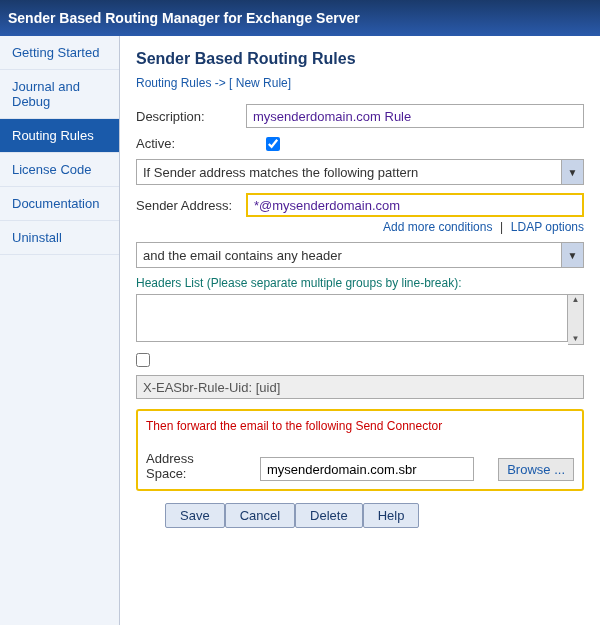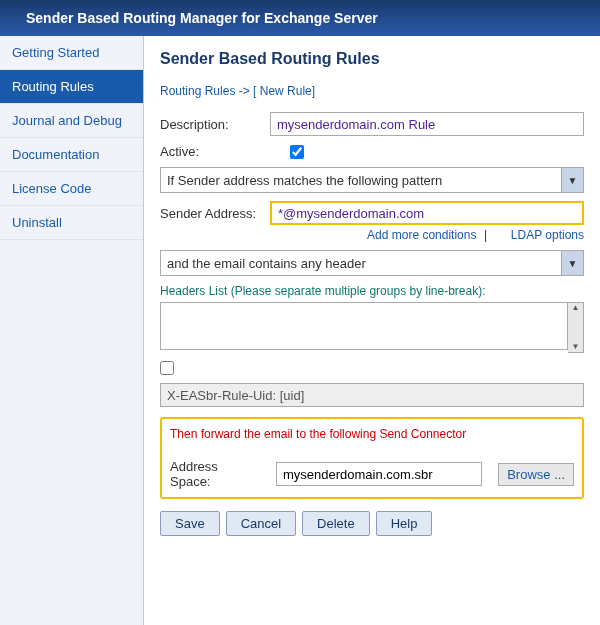--- a/index.html
+++ b/index.html
@@ -2,37 +2,37 @@
 <html><head>
   <meta charset="utf-8">
   <style>
     * { box-sizing: border-box; margin: 0; padding: 0; }
     body { font-family: Arial, sans-serif; font-size: 13px; width: 600px; height: 625px; overflow: hidden; background: #fff; }
 
     
     .header {
       background: linear-gradient(to bottom, #1a3a6b, #2a5aab);
       color: white;
-      padding: 8px 26px;
+      padding: 8px 8px;
       font-size: 14px;
       font-weight: bold;
       display: flex;
       align-items: center;
       height: 36px;
     }
 
     
     .layout {
       display: flex;
       height: 589px;
     }
 
     
     .sidebar {
-      width: 144px;
+      width: 120px;
       background: #f0f4fa;
       border-right: 1px solid #c0c8d8;
       flex-shrink: 0;
     }
     .sidebar-item {
       padding: 9px 12px;
       color: #1a5aaa;
       cursor: pointer;
       font-size: 13px;
       border-bottom: 1px solid #dde4f0;
@@ -47,21 +47,21 @@
       flex: 1;
       padding: 14px 16px;
       overflow-y: auto;
       background: #fff;
     }
 
     .page-title {
       font-size: 16px;
       font-weight: bold;
       color: #1a3a6b;
-      margin-bottom: 16px;
+      margin-bottom: 8px;
     }
 
     .breadcrumb {
       color: #1a5aaa;
       font-size: 12px;
       margin-bottom: 14px;
     }
 
     
     .form-row {
@@ -143,21 +143,20 @@
     
     .links-row {
       text-align: right;
       margin-bottom: 8px;
     }
     .link-text {
       color: #1a5aaa;
       font-size: 12px;
       cursor: pointer;
       text-decoration: none;
-      margin-left: 16px;
     }
     .link-sep { color: #333; margin: 0 4px; font-size: 12px; }
 
     
     .sender-row {
       display: flex;
       align-items: center;
       margin-bottom: 2px;
     }
 
@@ -214,22 +213,22 @@
       margin-top: 10px;
       margin-bottom: 12px;
     }
     .address-section-label {
       font-size: 12px;
       color: #cc0000;
       margin-bottom: 18px;
     }
     .address-row {
       display: flex;
-      align-items: center;
-      gap: 16px;
+      align-items: flex-end;
+      gap: 24px;
     }
     .address-label {
       width: 90px;
       color: #333;
       font-size: 13px;
       flex-shrink: 0;
     }
     .address-input {
       flex: 1;
       border: 1px solid #aaa;
@@ -243,22 +242,22 @@
       padding: 3px 8px;
       font-size: 13px;
       cursor: pointer;
       white-space: nowrap;
       color: #1a5aaa;
     }
 
     
     .action-buttons {
       display: flex;
-      gap: 6px;
       margin-top: 8px;
+      margin-left: 29px;
     }
     .action-btn {
       background: #e0e8f4;
       border: 1px solid #8a9ab8;
       padding: 4px 14px;
       font-size: 13px;
       cursor: pointer;
       color: #1a3a6b;
       border-radius: 2px;
     }
@@ -269,31 +268,31 @@
 <div class="header">
   <span>Sender Based Routing Manager for Exchange Server</span>
 </div>
 
 <div class="layout">
 
   <div class="sidebar">
     <div class="sidebar-item">
       <span>Getting Started</span>
     </div>
+    <div class="sidebar-item">
+      <span>Journal and Debug</span>
+    </div>
     <div class="sidebar-item active">
       <span>Routing Rules</span>
     </div>
     <div class="sidebar-item">
-      <span>Journal and Debug</span>
+      <span>License Code</span>
     </div>
     <div class="sidebar-item">
       <span>Documentation</span>
-    </div>
-    <div class="sidebar-item">
-      <span>License Code</span>
     </div>
     <div class="sidebar-item">
       <span>Uninstall</span>
     </div>
   </div>
 
   <div class="main">
 
     <div class="page-title">Sender Based Routing Rules</div>
 

